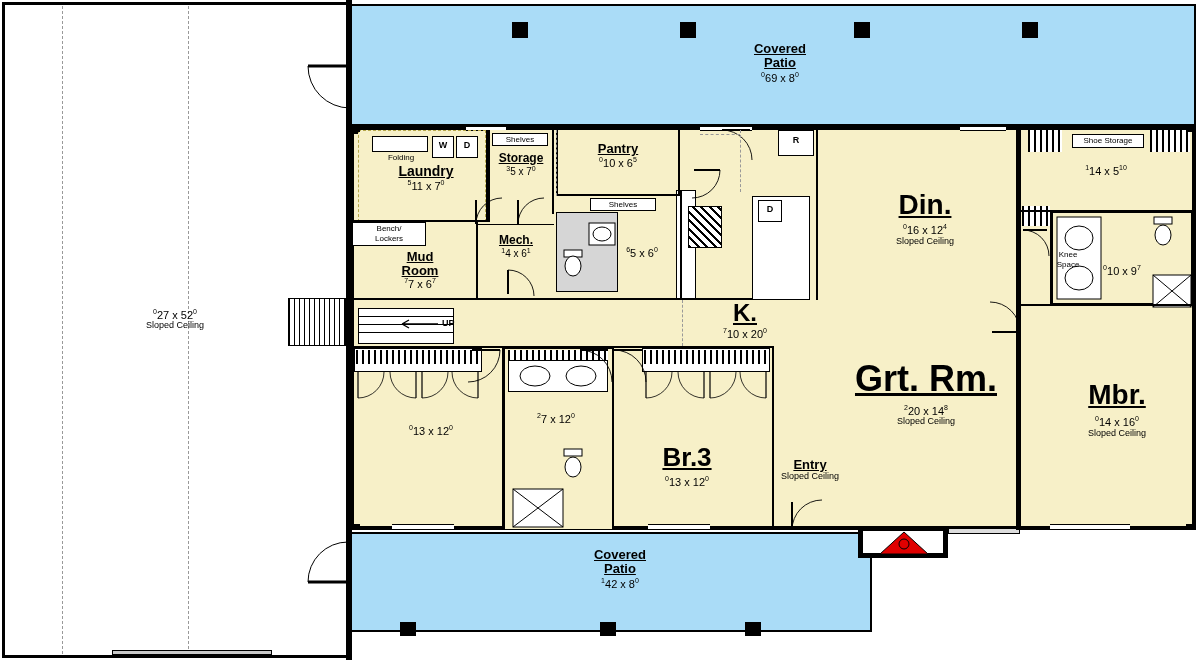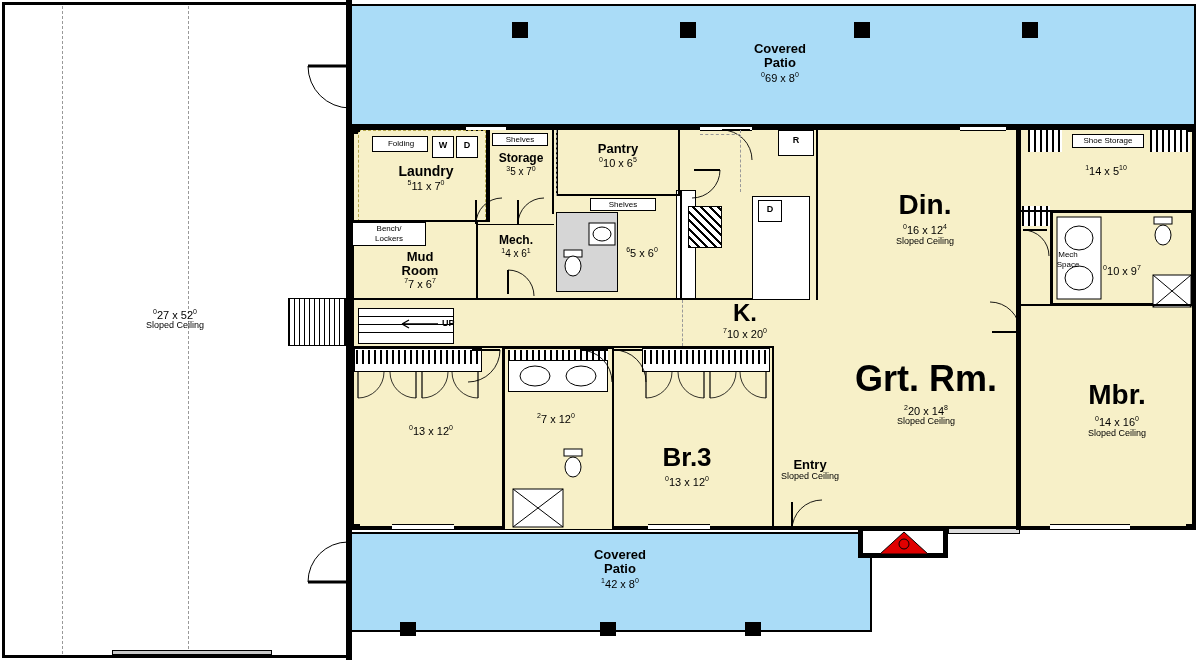--- a/index.html
+++ b/index.html
@@ -1,20 +1,20 @@
 <!DOCTYPE html>
 <html><head>
 <meta charset="utf-8">
 <style>
   html,body{margin:0;padding:0;}
   body{width:1200px;height:660px;background:#ffffff;font-family:"Liberation Sans",sans-serif;overflow:hidden;}
   #plan{position:relative;width:1200px;height:660px;}
   .abs{position:absolute;box-sizing:border-box;}
   .room-label{position:absolute;text-align:center;color:#000;line-height:1.05;}
-  .rname{font-weight:bold;}
+  .rname{font-weight:bold;text-decoration:underline;}
   .dims{font-size:11px;}
   .sup{font-size:7px;vertical-align:super;}
   .tiny{font-size:8px;}
   .tiny2{font-size:9px;}
   .wallblk{background:#000;}
   .patio{background:#aadcf7;border:2px solid #000;}
   .interior{background:#f7f0c8;}
   .white{background:#ffffff;}
   .thinline{background:#000;}
   .grayline{background:#9a9a9a;}
@@ -78,21 +78,21 @@
     <path d="M2 2 A42 42 0 0 0 44 44" stroke="#000" stroke-width="1" fill="none"></path>
   </svg>
   <svg class="abs" style="left:306px;top:540px;" width="44" height="44" viewBox="0 0 44 44">
     <path d="M42 2 L42 42" stroke="#000" stroke-width="2" fill="none"></path>
     <path d="M2 42 L42 42" stroke="#000" stroke-width="3" fill="none"></path>
     <path d="M2 42 A40 40 0 0 1 42 2" stroke="#000" stroke-width="1" fill="none"></path>
   </svg>
 
   <div class="abs" style="left:358px;top:130px;width:128px;height:92px;border:1px dashed #b5a84a;"></div>
   <div class="abs" style="left:372px;top:136px;width:56px;height:16px;background:#fff;border:1px solid #000;"></div>
-  <div class="abs tiny" style="left:375px;top:139px;width:52px;text-align:center;">Folding</div>
+  <div class="abs tiny" style="left:375px;top:153px;width:52px;text-align:center;">Folding</div>
   <div class="abs" style="left:432px;top:136px;width:22px;height:22px;background:#fff;border:1px solid #000;"></div>
   <div class="abs tiny2" style="left:432px;top:140px;width:22px;text-align:center;font-weight:bold;">W</div>
   <div class="abs" style="left:456px;top:136px;width:22px;height:22px;background:#fff;border:1px solid #000;"></div>
   <div class="abs tiny2" style="left:456px;top:140px;width:22px;text-align:center;font-weight:bold;">D</div>
   <div class="room-label" style="left:368px;top:164px;width:116px;">
     <div class="rname" style="font-size:14px;">Laundry</div>
     <div class="dims"><span class="sup">5</span><span>11 x 7</span><span class="sup">0</span></div>
   </div>
 
   <div class="abs" style="left:488px;top:130px;width:64px;height:92px;background:#f7f0c8;border-left:2px solid #000;"></div>
@@ -185,21 +185,21 @@
   <div class="abs" style="left:1072px;top:134px;width:72px;height:14px;background:#fff;border:1px solid #000;"></div>
   <div class="abs tiny" style="left:1072px;top:136px;width:72px;text-align:center;">Shoe Storage</div>
   <div class="abs dims" style="left:1056px;top:164px;width:100px;text-align:center;"><span class="sup">1</span><span>14 x 5</span><span class="sup">10</span></div>
 
   <div class="abs" style="left:1052px;top:212px;width:140px;height:92px;border:1px solid #000;background:#f7f0c8;"></div>
   <svg class="abs" style="left:1056px;top:216px;" width="46" height="84" viewBox="0 0 46 84">
     <rect x="1" y="1" width="44" height="82" fill="#fff" stroke="#000"></rect>
     <ellipse cx="23" cy="22" rx="14" ry="12" fill="#fff" stroke="#000"></ellipse>
     <ellipse cx="23" cy="62" rx="14" ry="12" fill="#fff" stroke="#000"></ellipse>
   </svg>
-  <div class="abs tiny" style="left:1056px;top:250px;width:24px;text-align:center;">Mech</div>
+  <div class="abs tiny" style="left:1056px;top:250px;width:24px;text-align:center;">Knee</div>
   <div class="abs tiny" style="left:1056px;top:260px;width:24px;text-align:center;">Space</div>
   <svg class="abs" style="left:1150px;top:216px;" width="26" height="32" viewBox="0 0 26 32">
     <rect x="4" y="1" width="18" height="7" fill="#fff" stroke="#000"></rect>
     <ellipse cx="13" cy="19" rx="8" ry="10" fill="#fff" stroke="#000"></ellipse>
   </svg>
   <svg class="abs" style="left:1152px;top:274px;" width="40" height="34" viewBox="0 0 40 34">
     <rect x="1" y="1" width="38" height="32" fill="#fff" stroke="#000"></rect>
     <path d="M1 1 L39 33 M39 1 L1 33" stroke="#000" stroke-width="1" fill="none"></path>
   </svg>
   <div class="abs dims" style="left:1084px;top:264px;width:76px;text-align:center;"><span class="sup">0</span><span>10 x 9</span><span class="sup">7</span></div>

